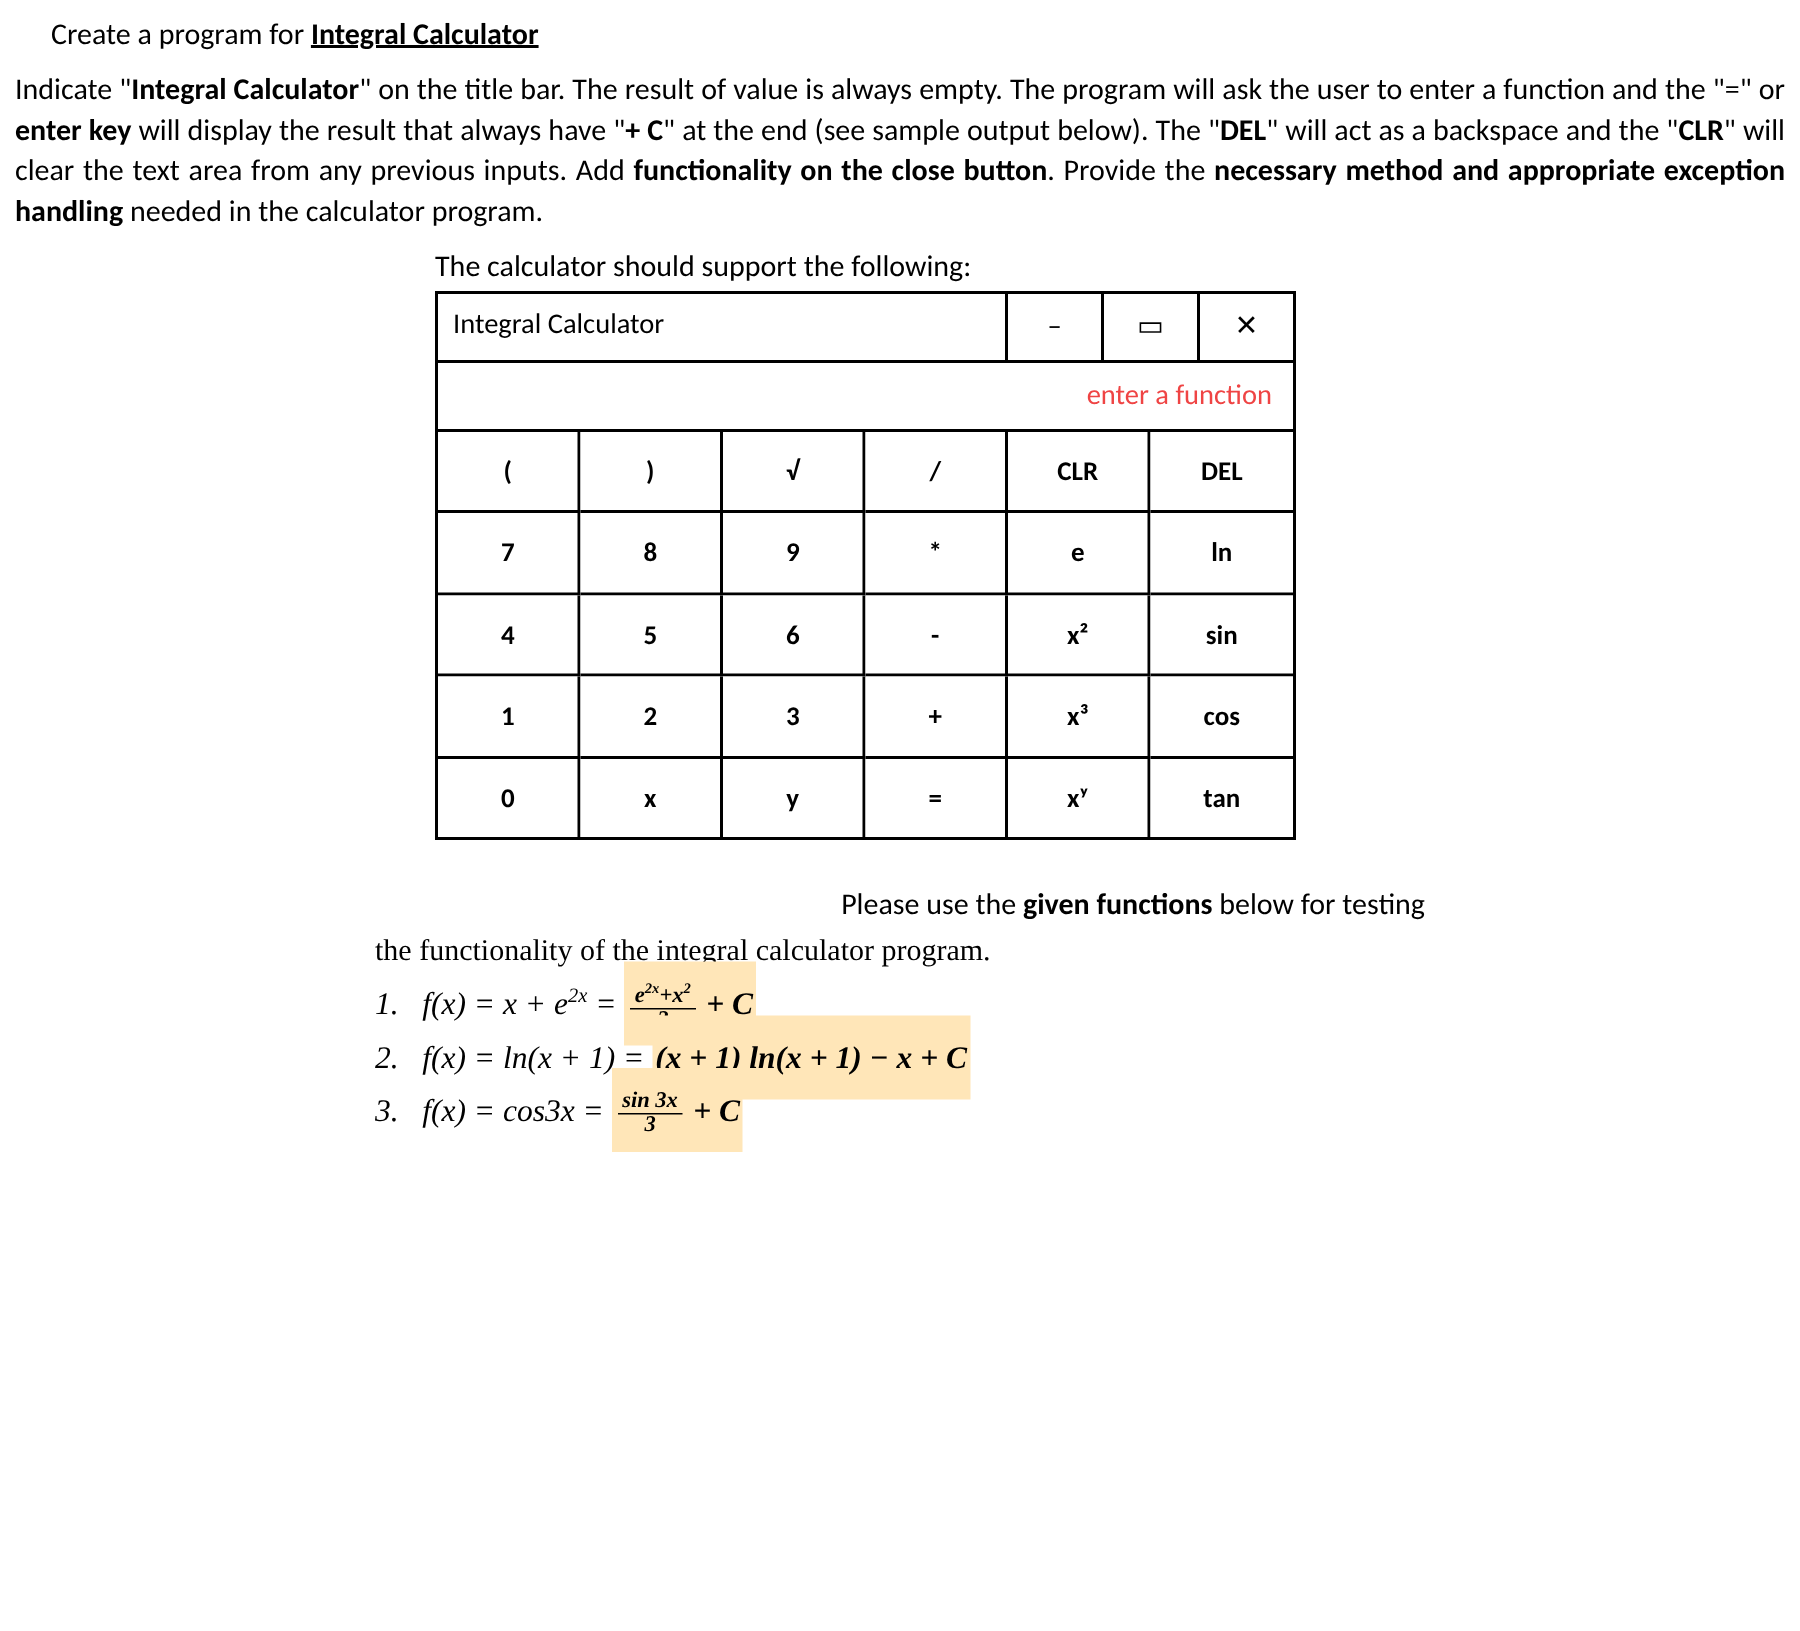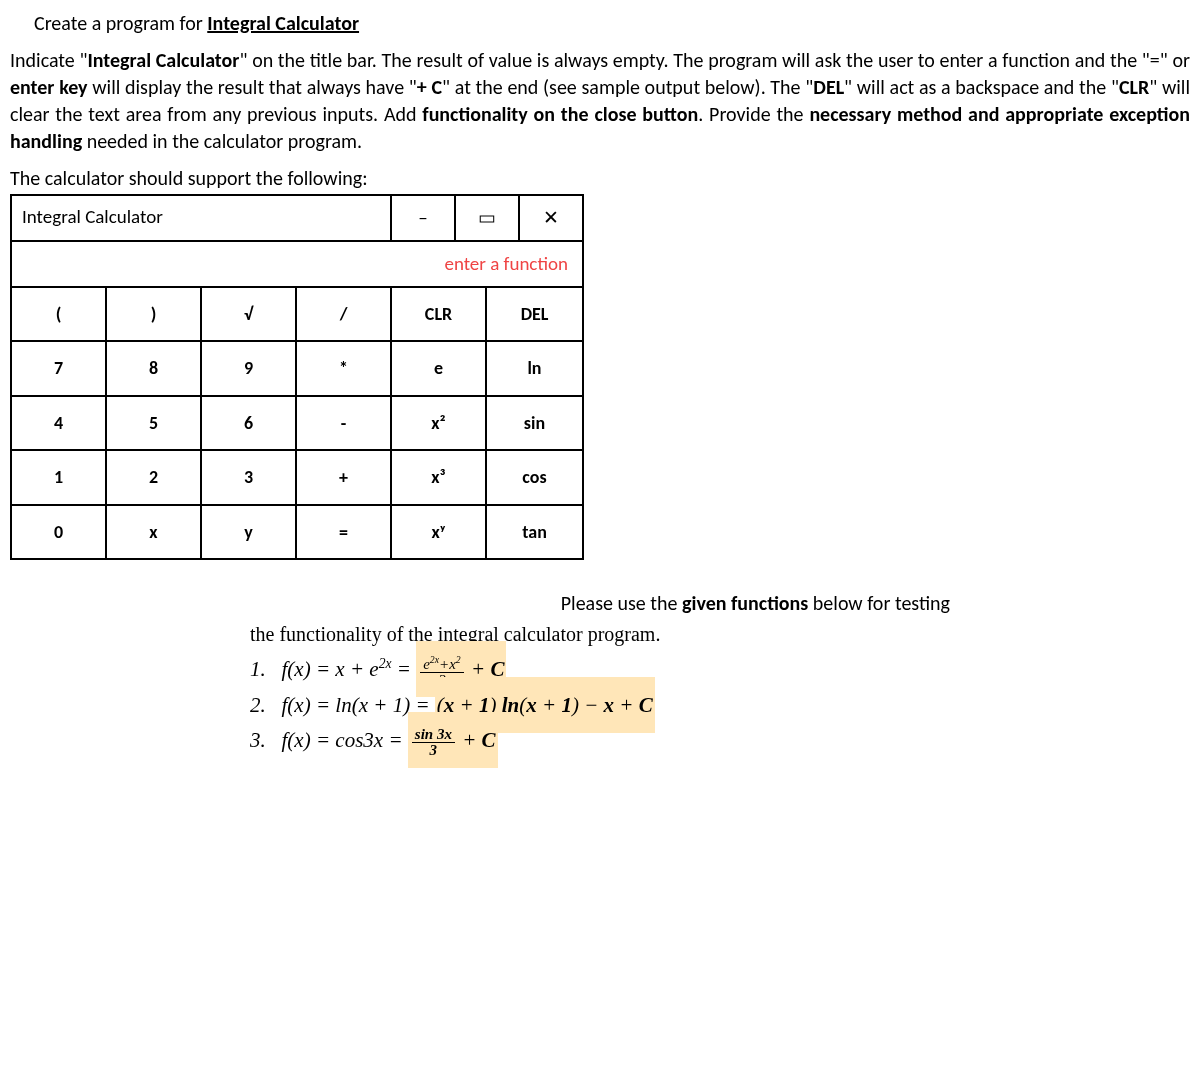--- a/index.html
+++ b/index.html
@@ -12,20 +12,21 @@
     line-height: 1.35;
   }
   .heading {
     font-size: 20px;
     margin-left: 24px;
   }
   .heading .u { text-decoration: underline; font-weight: bold; }
   p { margin: 10px 0; text-align: justify; }
   .bold { font-weight: bold; }
   .center-block {
+    margin-left: 280px;
     width: 620px;
   }
   .calc-caption {
     font-size: 20px;
   }
   .calc {
     border: 2px solid #000;
     width: 570px;
     margin-top: 2px;
   }
@@ -70,21 +71,21 @@
   .key.r5 { border-bottom: none; }
   .test-block {
     margin-left: 240px;
     width: 700px;
     margin-top: 30px;
     font-size: 20px;
   }
   .test-block .intro { text-align: right; margin: 0 0 4px 40px; }
   .test-block .intro2 { text-align: left; margin: 0 0 4px 0; font-family: Liberation Serif, serif; }
   .math { font-family: 'Cambria Math', 'Times New Roman', serif; font-style: italic; font-size: 21px; line-height: 1.7; }
-  .hl { background: #ffe6b8; font-weight: normal; padding: 16px 2px; }
+  .hl { background: #ffe6b8; font-weight: bold; padding: 16px 2px; }
   .frac {
     display: inline-block;
     vertical-align: middle;
     text-align: center;
     font-size: 15px;
     line-height: 1.0;
     margin: 0 2px;
   }
   .frac .num { display:block; border-bottom: 1px solid #000; padding: 0 3px; }
   .frac .den { display:block; padding: 0 3px; }

